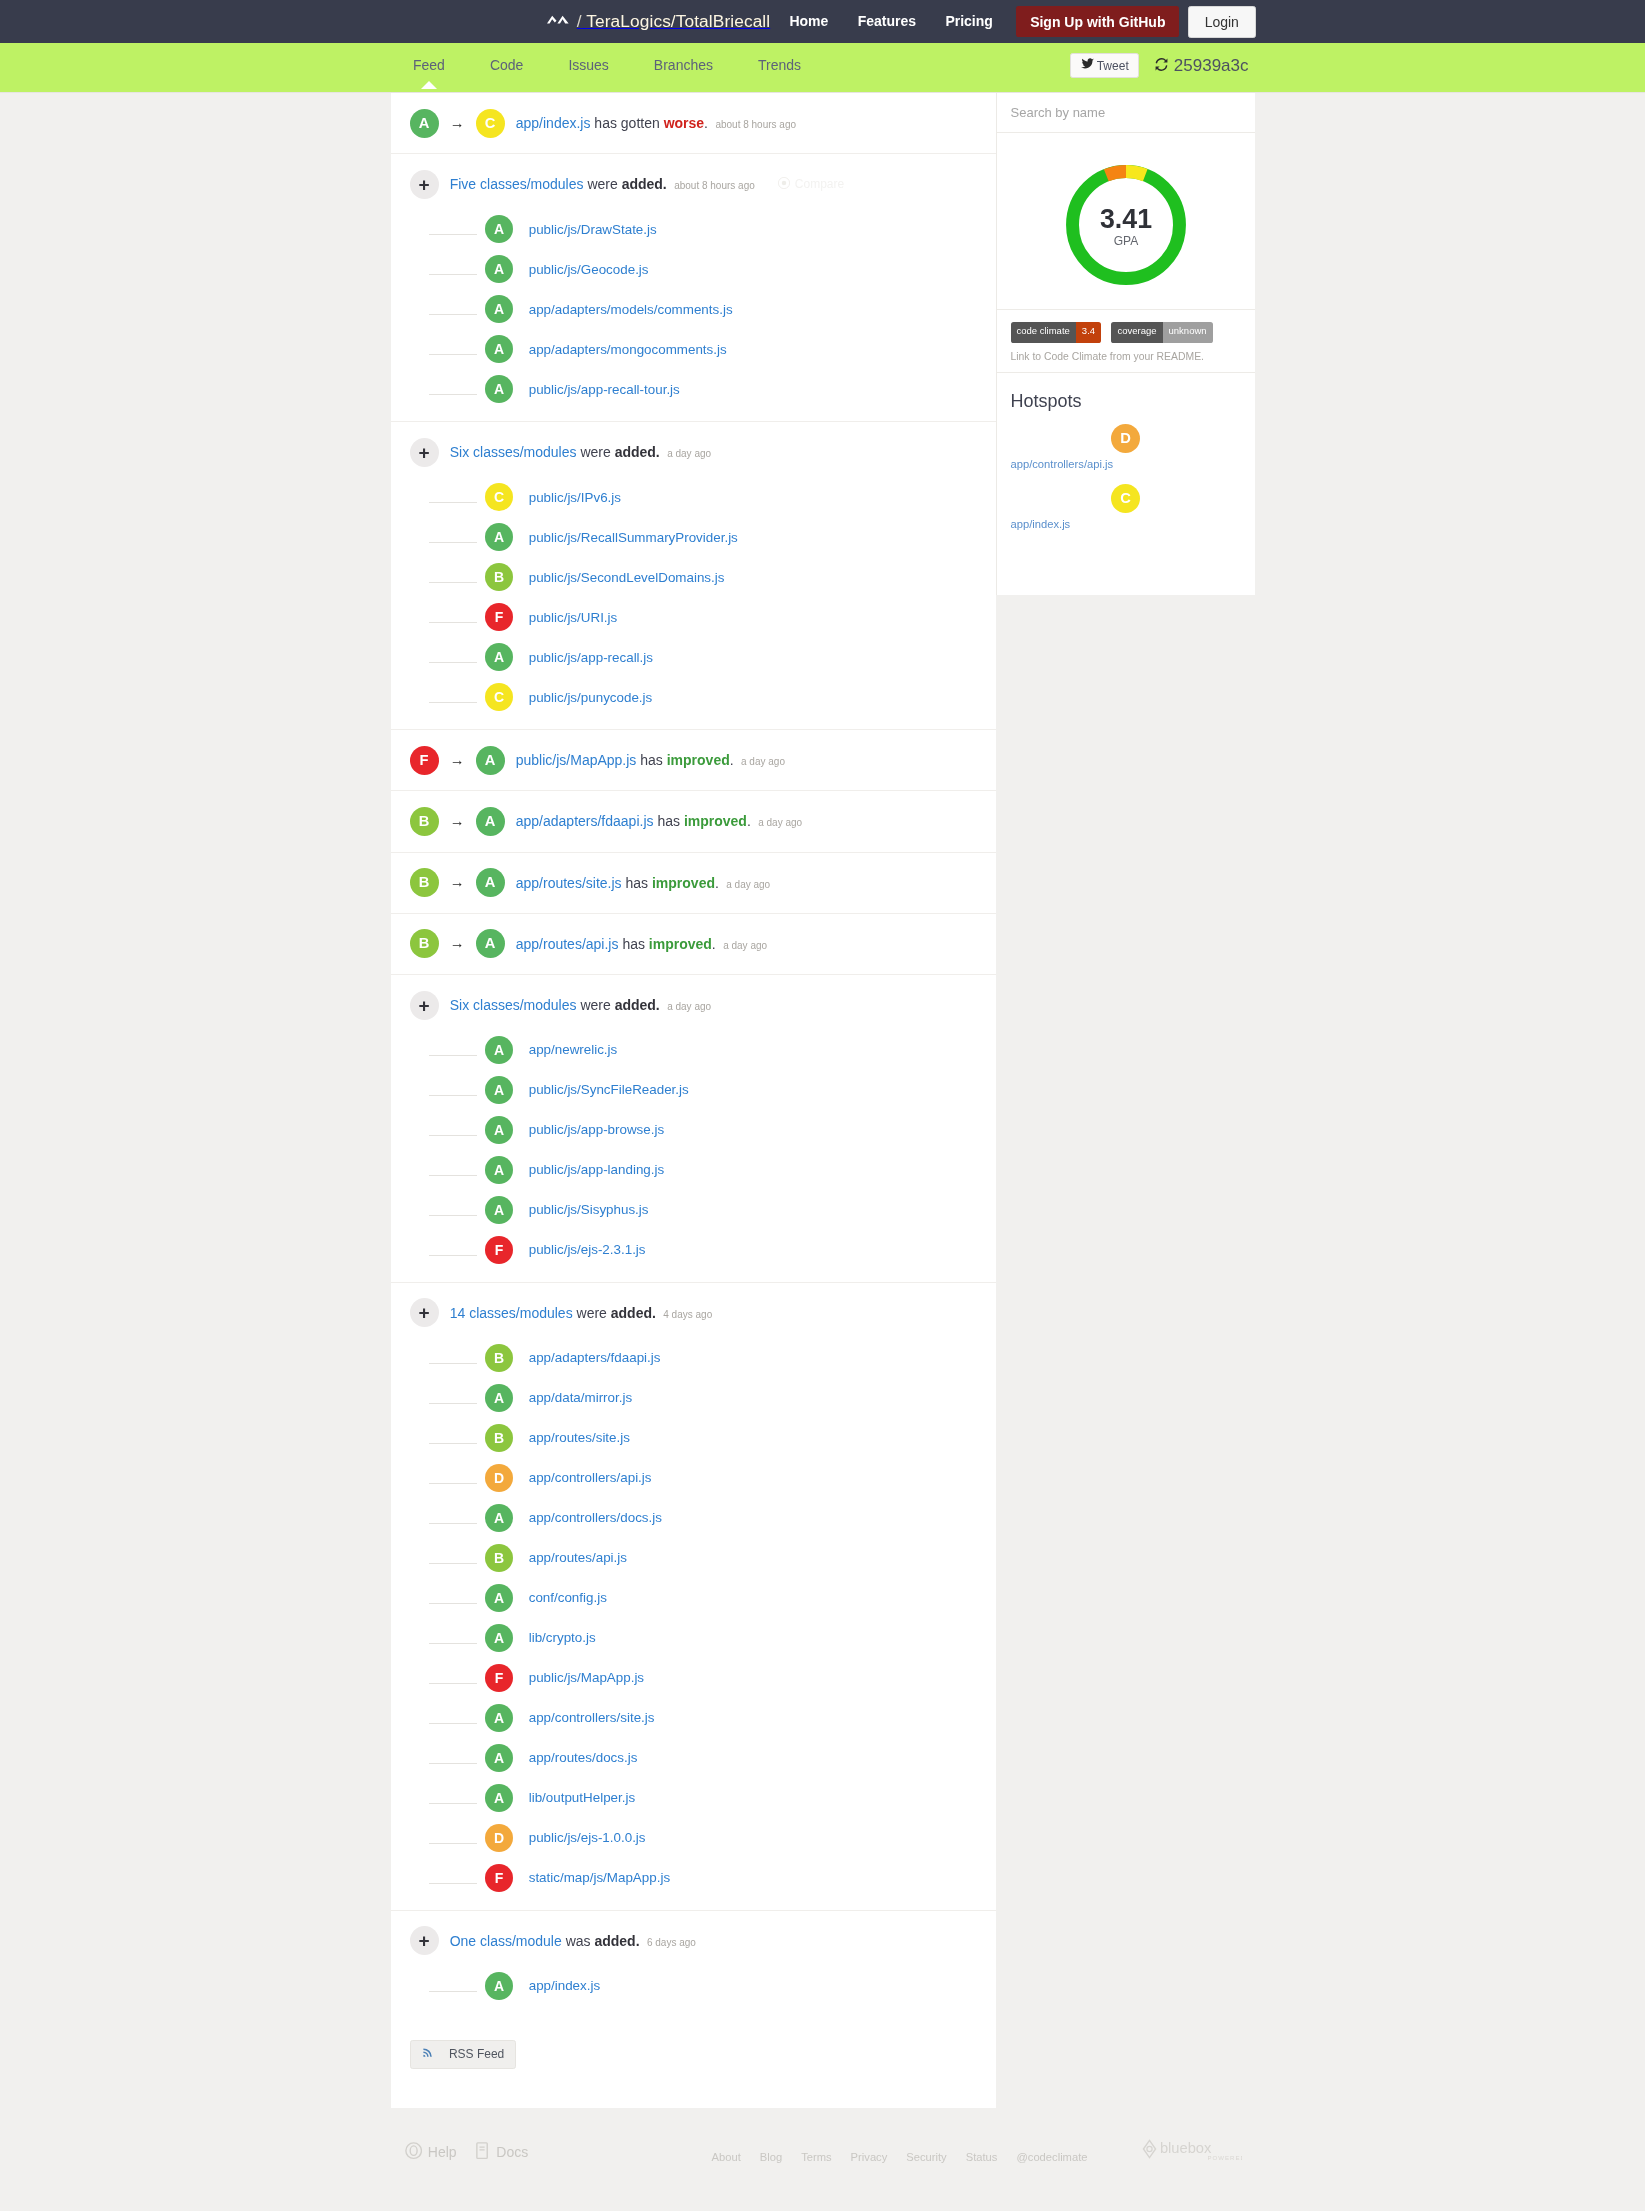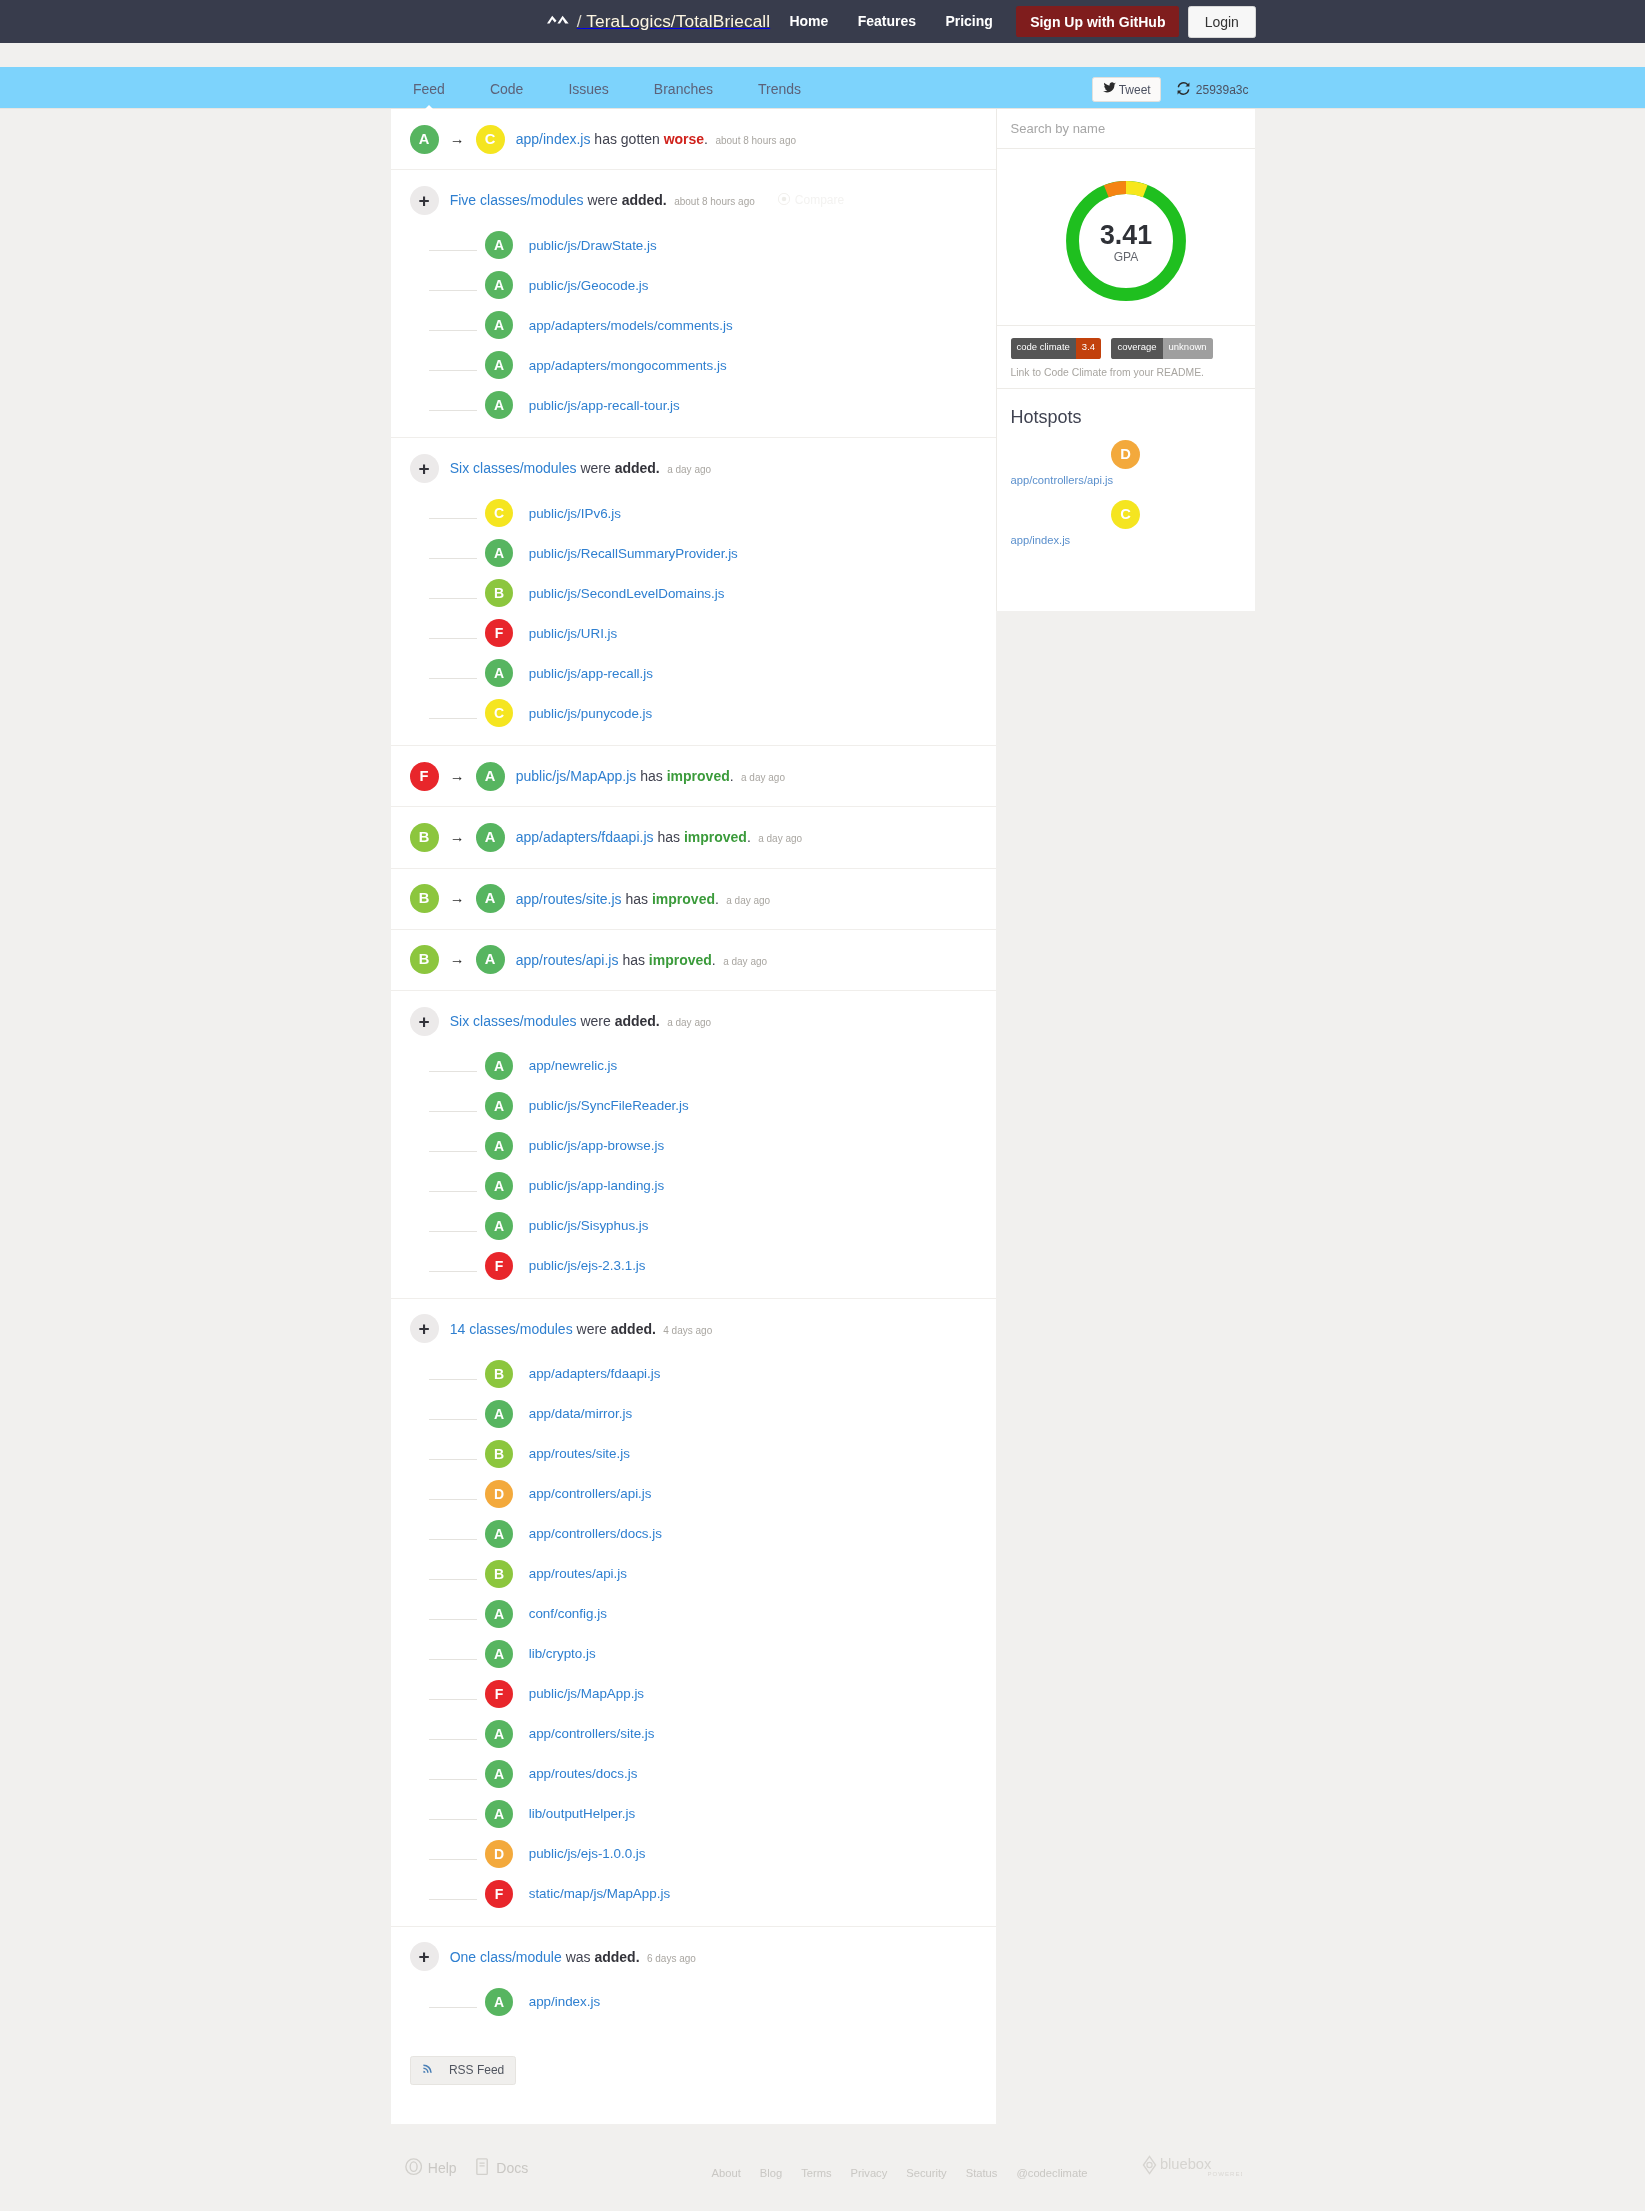--- a/index.html
+++ b/index.html
@@ -76,24 +76,23 @@
     border: 0.9px solid #d8d8d8;
     border-radius: 2.6px;
     padding: 7px 15.6px;
     margin-left: 8.6px;
     cursor: pointer;
     white-space: nowrap;
   }
 
   
   .tabsbar {
-    background: #7dd3fc;
+    background: #bef264;
     border-bottom: 0.9px solid #e7e5e1;
-    height: 42px;
-    margin-top: 24px;
+    height: 50px;
   }
   .tabsbar-inner {
     width: 865px;
     margin: 0 auto;
     display: flex;
     align-items: center;
     height: 45px;
     position: relative;
   }
   .tabs { display: flex; align-items: center; }
@@ -134,21 +133,21 @@
     padding: 4.3px 9.5px;
     font-size: 12px;
     color: #4c5161;
     cursor: pointer;
     white-space: nowrap;
   }
   .commit-ref {
     display: inline-flex;
     align-items: center;
     gap: 6px;
-    font-size: 12px;
+    font-size: 17px;
     color: #4c5161;
     white-space: nowrap;
   }
 
   
   .page {
     width: 865px;
     margin: 0 auto;
     display: flex;
     align-items: flex-start;

